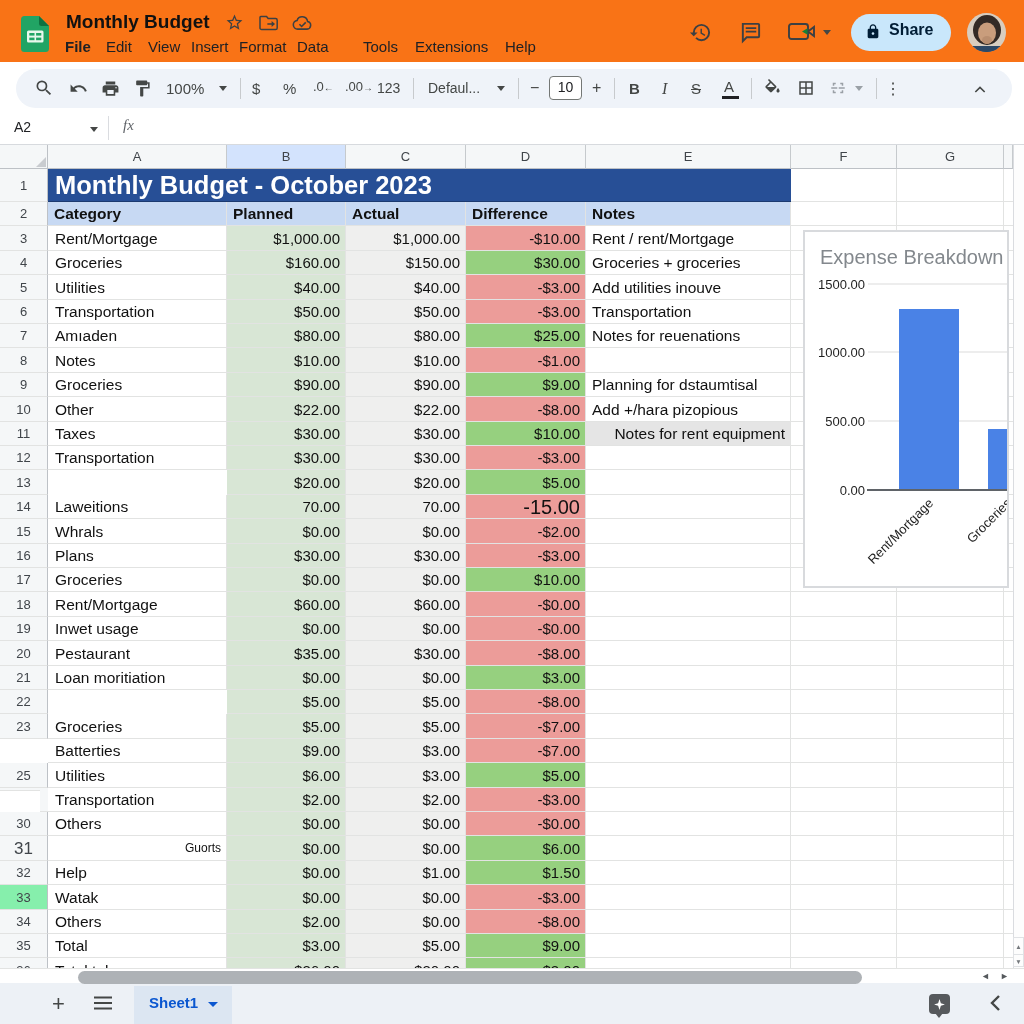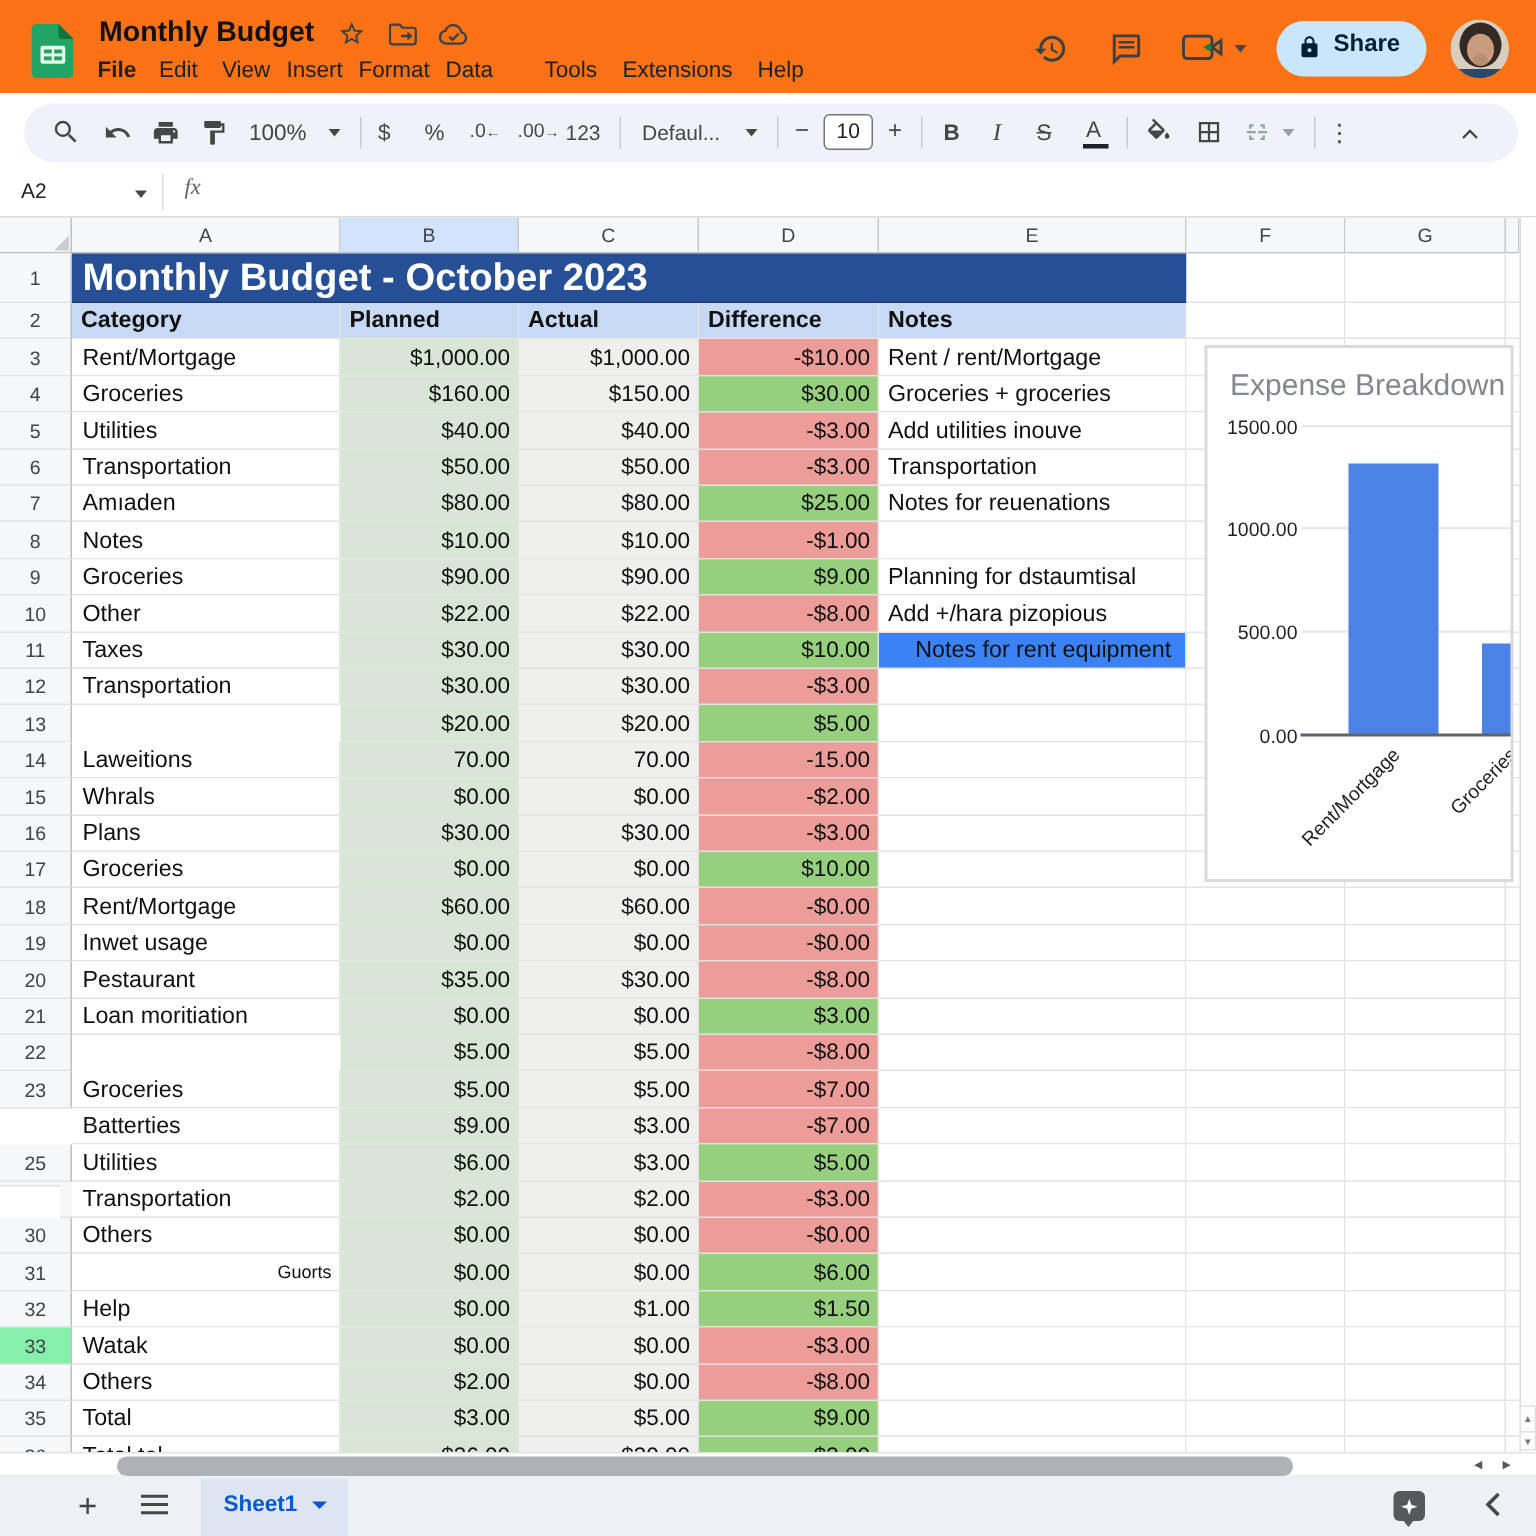--- a/index.html
+++ b/index.html
@@ -147,21 +147,21 @@
 <div class="c" style="left:466px;top:397px;width:120px;height:25px;background:#ec9c99;border-right:1px solid #e2e3e2;border-bottom:1px solid #e2e3e2;line-height:25px;font-size:15px;color:#111;text-align:right;padding-right:5px;z-index:1;">-$8.00</div>
 <div class="c" style="left:586px;top:397px;width:205px;height:25px;background:#fff;border-right:1px solid #e2e3e2;border-bottom:1px solid #e2e3e2;line-height:25px;font-size:15.5px;color:#111;text-align:left;padding-left:6px;padding-right:5px;z-index:1;">Add +/hara pizopious</div>
 <div class="c" style="left:791px;top:397px;width:106px;height:25px;background:#fff;border-right:1px solid #e2e3e2;border-bottom:1px solid #e2e3e2;line-height:25px;font-size:15px;color:#111;text-align:left;padding-left:7px;padding-right:5px;z-index:1;"></div>
 <div class="c" style="left:897px;top:397px;width:107px;height:25px;background:#fff;border-right:1px solid #e2e3e2;border-bottom:1px solid #e2e3e2;line-height:25px;font-size:15px;color:#111;text-align:left;padding-left:7px;padding-right:5px;z-index:1;"></div>
 <div class="c" style="left:1004px;top:397px;width:9px;height:25px;background:#fff;border-right:1px solid #e2e3e2;border-bottom:1px solid #e2e3e2;line-height:25px;font-size:15px;color:#111;text-align:left;padding-left:7px;padding-right:5px;z-index:1;"></div>
 <div class="c" style="left:0px;top:422px;width:48px;height:24px;background:#f5f7f8;border-right:1px solid #e2e3e2;border-bottom:1px solid #e2e3e2;line-height:24px;font-size:13px;color:#40454a;text-align:center;padding-right:5px;z-index:1;border-right:1px solid #bdc1c6;text-align:center;padding:0;">11</div>
 <div class="c" style="left:48px;top:422px;width:179px;height:24px;background:#fff;border-right:1px solid #e2e3e2;border-bottom:1px solid #e2e3e2;line-height:24px;font-size:15.5px;color:#111;text-align:left;padding-left:7px;padding-right:5px;z-index:1;">Taxes</div>
 <div class="c" style="left:227px;top:422px;width:119px;height:24px;background:#d8e6d5;border-right:1px solid #e2e3e2;border-bottom:1px solid #e2e3e2;line-height:24px;font-size:15px;color:#111;text-align:right;padding-right:5px;z-index:1;">$30.00</div>
 <div class="c" style="left:346px;top:422px;width:120px;height:24px;background:#efefee;border-right:1px solid #e2e3e2;border-bottom:1px solid #e2e3e2;line-height:24px;font-size:15px;color:#111;text-align:right;padding-right:5px;z-index:1;">$30.00</div>
 <div class="c" style="left:466px;top:422px;width:120px;height:24px;background:#96d07f;border-right:1px solid #e2e3e2;border-bottom:1px solid #e2e3e2;line-height:24px;font-size:15px;color:#111;text-align:right;padding-right:5px;z-index:1;">$10.00</div>
-<div class="c" style="left:586px;top:422px;width:205px;height:24px;background:#3b82f6;border-right:1px solid #e2e3e2;border-bottom:1px solid #e2e3e2;line-height:24px;font-size:15.5px;color:#111;text-align:center;padding-left:20px;padding-right:5px;z-index:1;">Notes for rent equipment</div>
+<div class="c" style="left:586px;top:422px;width:205px;height:24px;background:#e5e5e5;border-right:1px solid #e2e3e2;border-bottom:1px solid #e2e3e2;line-height:24px;font-size:15.5px;color:#111;text-align:right;padding-left:20px;padding-right:5px;z-index:1;">Notes for rent equipment</div>
 <div class="c" style="left:791px;top:422px;width:106px;height:24px;background:#fff;border-right:1px solid #e2e3e2;border-bottom:1px solid #e2e3e2;line-height:24px;font-size:15px;color:#111;text-align:left;padding-left:7px;padding-right:5px;z-index:1;"></div>
 <div class="c" style="left:897px;top:422px;width:107px;height:24px;background:#fff;border-right:1px solid #e2e3e2;border-bottom:1px solid #e2e3e2;line-height:24px;font-size:15px;color:#111;text-align:left;padding-left:7px;padding-right:5px;z-index:1;"></div>
 <div class="c" style="left:1004px;top:422px;width:9px;height:24px;background:#fff;border-right:1px solid #e2e3e2;border-bottom:1px solid #e2e3e2;line-height:24px;font-size:15px;color:#111;text-align:left;padding-left:7px;padding-right:5px;z-index:1;"></div>
 <div class="c" style="left:0px;top:446px;width:48px;height:24px;background:#f5f7f8;border-right:1px solid #e2e3e2;border-bottom:1px solid #e2e3e2;line-height:24px;font-size:13px;color:#40454a;text-align:center;padding-right:5px;z-index:1;border-right:1px solid #bdc1c6;text-align:center;padding:0;">12</div>
 <div class="c" style="left:48px;top:446px;width:179px;height:24px;background:#fff;border-right:1px solid #e2e3e2;border-bottom:1px solid #e2e3e2;line-height:24px;font-size:15.5px;color:#111;text-align:left;padding-left:7px;padding-right:5px;z-index:1;">Transportation</div>
 <div class="c" style="left:227px;top:446px;width:119px;height:24px;background:#d8e6d5;border-right:1px solid #e2e3e2;border-bottom:1px solid #e2e3e2;line-height:24px;font-size:15px;color:#111;text-align:right;padding-right:5px;z-index:1;">$30.00</div>
 <div class="c" style="left:346px;top:446px;width:120px;height:24px;background:#efefee;border-right:1px solid #e2e3e2;border-bottom:1px solid #e2e3e2;line-height:24px;font-size:15px;color:#111;text-align:right;padding-right:5px;z-index:1;">$30.00</div>
 <div class="c" style="left:466px;top:446px;width:120px;height:24px;background:#ec9c99;border-right:1px solid #e2e3e2;border-bottom:1px solid #e2e3e2;line-height:24px;font-size:15px;color:#111;text-align:right;padding-right:5px;z-index:1;">-$3.00</div>
 <div class="c" style="left:586px;top:446px;width:205px;height:24px;background:#fff;border-right:1px solid #e2e3e2;border-bottom:1px solid #e2e3e2;line-height:24px;font-size:15.5px;color:#111;text-align:left;padding-left:6px;padding-right:5px;z-index:1;"></div>
 <div class="c" style="left:791px;top:446px;width:106px;height:24px;background:#fff;border-right:1px solid #e2e3e2;border-bottom:1px solid #e2e3e2;line-height:24px;font-size:15px;color:#111;text-align:left;padding-left:7px;padding-right:5px;z-index:1;"></div>
@@ -172,21 +172,21 @@
 <div class="c" style="left:346px;top:470px;width:120px;height:25px;background:#efefee;border-right:1px solid #e2e3e2;border-bottom:1px solid #e2e3e2;line-height:25px;font-size:15px;color:#111;text-align:right;padding-right:5px;z-index:1;">$20.00</div>
 <div class="c" style="left:466px;top:470px;width:120px;height:25px;background:#96d07f;border-right:1px solid #e2e3e2;border-bottom:1px solid #e2e3e2;line-height:25px;font-size:15px;color:#111;text-align:right;padding-right:5px;z-index:1;">$5.00</div>
 <div class="c" style="left:586px;top:470px;width:205px;height:25px;background:#fff;border-right:1px solid #e2e3e2;border-bottom:1px solid #e2e3e2;line-height:25px;font-size:15.5px;color:#111;text-align:left;padding-left:6px;padding-right:5px;z-index:1;"></div>
 <div class="c" style="left:791px;top:470px;width:106px;height:25px;background:#fff;border-right:1px solid #e2e3e2;border-bottom:1px solid #e2e3e2;line-height:25px;font-size:15px;color:#111;text-align:left;padding-left:7px;padding-right:5px;z-index:1;"></div>
 <div class="c" style="left:897px;top:470px;width:107px;height:25px;background:#fff;border-right:1px solid #e2e3e2;border-bottom:1px solid #e2e3e2;line-height:25px;font-size:15px;color:#111;text-align:left;padding-left:7px;padding-right:5px;z-index:1;"></div>
 <div class="c" style="left:1004px;top:470px;width:9px;height:25px;background:#fff;border-right:1px solid #e2e3e2;border-bottom:1px solid #e2e3e2;line-height:25px;font-size:15px;color:#111;text-align:left;padding-left:7px;padding-right:5px;z-index:1;"></div>
 <div class="c" style="left:0px;top:495px;width:48px;height:24px;background:#f5f7f8;border-right:1px solid #e2e3e2;border-bottom:1px solid #e2e3e2;line-height:24px;font-size:13px;color:#40454a;text-align:center;padding-right:5px;z-index:1;border-right:1px solid #bdc1c6;text-align:center;padding:0;">14</div>
 <div class="c" style="left:48px;top:495px;width:179px;height:24px;background:#fff;border-right:1px solid #e2e3e2;border-bottom:1px solid #e2e3e2;line-height:24px;font-size:15.5px;color:#111;text-align:left;padding-left:7px;padding-right:5px;z-index:1;">Laweitions</div>
 <div class="c" style="left:227px;top:495px;width:119px;height:24px;background:#d8e6d5;border-right:1px solid #e2e3e2;border-bottom:1px solid #e2e3e2;line-height:24px;font-size:15px;color:#111;text-align:right;padding-right:5px;z-index:1;">70.00</div>
 <div class="c" style="left:346px;top:495px;width:120px;height:24px;background:#efefee;border-right:1px solid #e2e3e2;border-bottom:1px solid #e2e3e2;line-height:24px;font-size:15px;color:#111;text-align:right;padding-right:5px;z-index:1;">70.00</div>
-<div class="c" style="left:466px;top:495px;width:120px;height:24px;background:#ec9c99;border-right:1px solid #e2e3e2;border-bottom:1px solid #e2e3e2;line-height:24px;font-size:15px;color:#111;text-align:right;padding-right:5px;z-index:1;">-15.00</div>
+<div class="c" style="left:466px;top:495px;width:120px;height:24px;background:#ec9c99;border-right:1px solid #e2e3e2;border-bottom:1px solid #e2e3e2;line-height:24px;font-size:20px;color:#111;text-align:right;padding-right:5px;z-index:1;">-15.00</div>
 <div class="c" style="left:586px;top:495px;width:205px;height:24px;background:#fff;border-right:1px solid #e2e3e2;border-bottom:1px solid #e2e3e2;line-height:24px;font-size:15.5px;color:#111;text-align:left;padding-left:6px;padding-right:5px;z-index:1;"></div>
 <div class="c" style="left:791px;top:495px;width:106px;height:24px;background:#fff;border-right:1px solid #e2e3e2;border-bottom:1px solid #e2e3e2;line-height:24px;font-size:15px;color:#111;text-align:left;padding-left:7px;padding-right:5px;z-index:1;"></div>
 <div class="c" style="left:897px;top:495px;width:107px;height:24px;background:#fff;border-right:1px solid #e2e3e2;border-bottom:1px solid #e2e3e2;line-height:24px;font-size:15px;color:#111;text-align:left;padding-left:7px;padding-right:5px;z-index:1;"></div>
 <div class="c" style="left:1004px;top:495px;width:9px;height:24px;background:#fff;border-right:1px solid #e2e3e2;border-bottom:1px solid #e2e3e2;line-height:24px;font-size:15px;color:#111;text-align:left;padding-left:7px;padding-right:5px;z-index:1;"></div>
 <div class="c" style="left:0px;top:519px;width:48px;height:25px;background:#f5f7f8;border-right:1px solid #e2e3e2;border-bottom:1px solid #e2e3e2;line-height:25px;font-size:13px;color:#40454a;text-align:center;padding-right:5px;z-index:1;border-right:1px solid #bdc1c6;text-align:center;padding:0;">15</div>
 <div class="c" style="left:48px;top:519px;width:179px;height:25px;background:#fff;border-right:1px solid #e2e3e2;border-bottom:1px solid #e2e3e2;line-height:25px;font-size:15.5px;color:#111;text-align:left;padding-left:7px;padding-right:5px;z-index:1;">Whrals</div>
 <div class="c" style="left:227px;top:519px;width:119px;height:25px;background:#d8e6d5;border-right:1px solid #e2e3e2;border-bottom:1px solid #e2e3e2;line-height:25px;font-size:15px;color:#111;text-align:right;padding-right:5px;z-index:1;">$0.00</div>
 <div class="c" style="left:346px;top:519px;width:120px;height:25px;background:#efefee;border-right:1px solid #e2e3e2;border-bottom:1px solid #e2e3e2;line-height:25px;font-size:15px;color:#111;text-align:right;padding-right:5px;z-index:1;">$0.00</div>
 <div class="c" style="left:466px;top:519px;width:120px;height:25px;background:#ec9c99;border-right:1px solid #e2e3e2;border-bottom:1px solid #e2e3e2;line-height:25px;font-size:15px;color:#111;text-align:right;padding-right:5px;z-index:1;">-$2.00</div>
 <div class="c" style="left:586px;top:519px;width:205px;height:25px;background:#fff;border-right:1px solid #e2e3e2;border-bottom:1px solid #e2e3e2;line-height:25px;font-size:15.5px;color:#111;text-align:left;padding-left:6px;padding-right:5px;z-index:1;"></div>
@@ -293,21 +293,21 @@
 <div class="c" style="left:1004px;top:788px;width:9px;height:24px;background:#fff;border-right:1px solid #e2e3e2;border-bottom:1px solid #e2e3e2;line-height:24px;font-size:15px;color:#111;text-align:left;padding-left:7px;padding-right:5px;z-index:1;"></div>
 <div class="c" style="left:0px;top:812px;width:48px;height:24px;background:#f5f7f8;border-right:1px solid #e2e3e2;border-bottom:1px solid #e2e3e2;line-height:24px;font-size:13px;color:#40454a;text-align:center;padding-right:5px;z-index:1;border-right:1px solid #bdc1c6;text-align:center;padding:0;">30</div>
 <div class="c" style="left:48px;top:812px;width:179px;height:24px;background:#fff;border-right:1px solid #e2e3e2;border-bottom:1px solid #e2e3e2;line-height:24px;font-size:15.5px;color:#111;text-align:left;padding-left:7px;padding-right:5px;z-index:1;">Others</div>
 <div class="c" style="left:227px;top:812px;width:119px;height:24px;background:#d8e6d5;border-right:1px solid #e2e3e2;border-bottom:1px solid #e2e3e2;line-height:24px;font-size:15px;color:#111;text-align:right;padding-right:5px;z-index:1;">$0.00</div>
 <div class="c" style="left:346px;top:812px;width:120px;height:24px;background:#efefee;border-right:1px solid #e2e3e2;border-bottom:1px solid #e2e3e2;line-height:24px;font-size:15px;color:#111;text-align:right;padding-right:5px;z-index:1;">$0.00</div>
 <div class="c" style="left:466px;top:812px;width:120px;height:24px;background:#ec9c99;border-right:1px solid #e2e3e2;border-bottom:1px solid #e2e3e2;line-height:24px;font-size:15px;color:#111;text-align:right;padding-right:5px;z-index:1;">-$0.00</div>
 <div class="c" style="left:586px;top:812px;width:205px;height:24px;background:#fff;border-right:1px solid #e2e3e2;border-bottom:1px solid #e2e3e2;line-height:24px;font-size:15.5px;color:#111;text-align:left;padding-left:6px;padding-right:5px;z-index:1;"></div>
 <div class="c" style="left:791px;top:812px;width:106px;height:24px;background:#fff;border-right:1px solid #e2e3e2;border-bottom:1px solid #e2e3e2;line-height:24px;font-size:15px;color:#111;text-align:left;padding-left:7px;padding-right:5px;z-index:1;"></div>
 <div class="c" style="left:897px;top:812px;width:107px;height:24px;background:#fff;border-right:1px solid #e2e3e2;border-bottom:1px solid #e2e3e2;line-height:24px;font-size:15px;color:#111;text-align:left;padding-left:7px;padding-right:5px;z-index:1;"></div>
 <div class="c" style="left:1004px;top:812px;width:9px;height:24px;background:#fff;border-right:1px solid #e2e3e2;border-bottom:1px solid #e2e3e2;line-height:24px;font-size:15px;color:#111;text-align:left;padding-left:7px;padding-right:5px;z-index:1;"></div>
-<div class="c" style="left:0px;top:836px;width:48px;height:25px;background:#f5f7f8;border-right:1px solid #e2e3e2;border-bottom:1px solid #e2e3e2;line-height:25px;font-size:13px;color:#40454a;text-align:center;padding-right:5px;z-index:1;border-right:1px solid #bdc1c6;text-align:center;padding:0;">31</div>
+<div class="c" style="left:0px;top:836px;width:48px;height:25px;background:#f5f7f8;border-right:1px solid #e2e3e2;border-bottom:1px solid #e2e3e2;line-height:25px;font-size:17px;color:#40454a;text-align:center;padding-right:5px;z-index:1;border-right:1px solid #bdc1c6;text-align:center;padding:0;">31</div>
 <div class="c" style="left:48px;top:836px;width:179px;height:25px;background:#fff;border-right:1px solid #e2e3e2;border-bottom:1px solid #e2e3e2;line-height:25px;font-size:12px;color:#111;text-align:right;padding-left:7px;padding-right:5px;z-index:1;">Guorts</div>
 <div class="c" style="left:227px;top:836px;width:119px;height:25px;background:#d8e6d5;border-right:1px solid #e2e3e2;border-bottom:1px solid #e2e3e2;line-height:25px;font-size:15px;color:#111;text-align:right;padding-right:5px;z-index:1;">$0.00</div>
 <div class="c" style="left:346px;top:836px;width:120px;height:25px;background:#efefee;border-right:1px solid #e2e3e2;border-bottom:1px solid #e2e3e2;line-height:25px;font-size:15px;color:#111;text-align:right;padding-right:5px;z-index:1;">$0.00</div>
 <div class="c" style="left:466px;top:836px;width:120px;height:25px;background:#96d07f;border-right:1px solid #e2e3e2;border-bottom:1px solid #e2e3e2;line-height:25px;font-size:15px;color:#111;text-align:right;padding-right:5px;z-index:1;">$6.00</div>
 <div class="c" style="left:586px;top:836px;width:205px;height:25px;background:#fff;border-right:1px solid #e2e3e2;border-bottom:1px solid #e2e3e2;line-height:25px;font-size:15.5px;color:#111;text-align:left;padding-left:6px;padding-right:5px;z-index:1;"></div>
 <div class="c" style="left:791px;top:836px;width:106px;height:25px;background:#fff;border-right:1px solid #e2e3e2;border-bottom:1px solid #e2e3e2;line-height:25px;font-size:15px;color:#111;text-align:left;padding-left:7px;padding-right:5px;z-index:1;"></div>
 <div class="c" style="left:897px;top:836px;width:107px;height:25px;background:#fff;border-right:1px solid #e2e3e2;border-bottom:1px solid #e2e3e2;line-height:25px;font-size:15px;color:#111;text-align:left;padding-left:7px;padding-right:5px;z-index:1;"></div>
 <div class="c" style="left:1004px;top:836px;width:9px;height:25px;background:#fff;border-right:1px solid #e2e3e2;border-bottom:1px solid #e2e3e2;line-height:25px;font-size:15px;color:#111;text-align:left;padding-left:7px;padding-right:5px;z-index:1;"></div>
 <div class="c" style="left:0px;top:861px;width:48px;height:24px;background:#f5f7f8;border-right:1px solid #e2e3e2;border-bottom:1px solid #e2e3e2;line-height:24px;font-size:13px;color:#40454a;text-align:center;padding-right:5px;z-index:1;border-right:1px solid #bdc1c6;text-align:center;padding:0;">32</div>
 <div class="c" style="left:48px;top:861px;width:179px;height:24px;background:#fff;border-right:1px solid #e2e3e2;border-bottom:1px solid #e2e3e2;line-height:24px;font-size:15.5px;color:#111;text-align:left;padding-left:7px;padding-right:5px;z-index:1;">Help</div>

